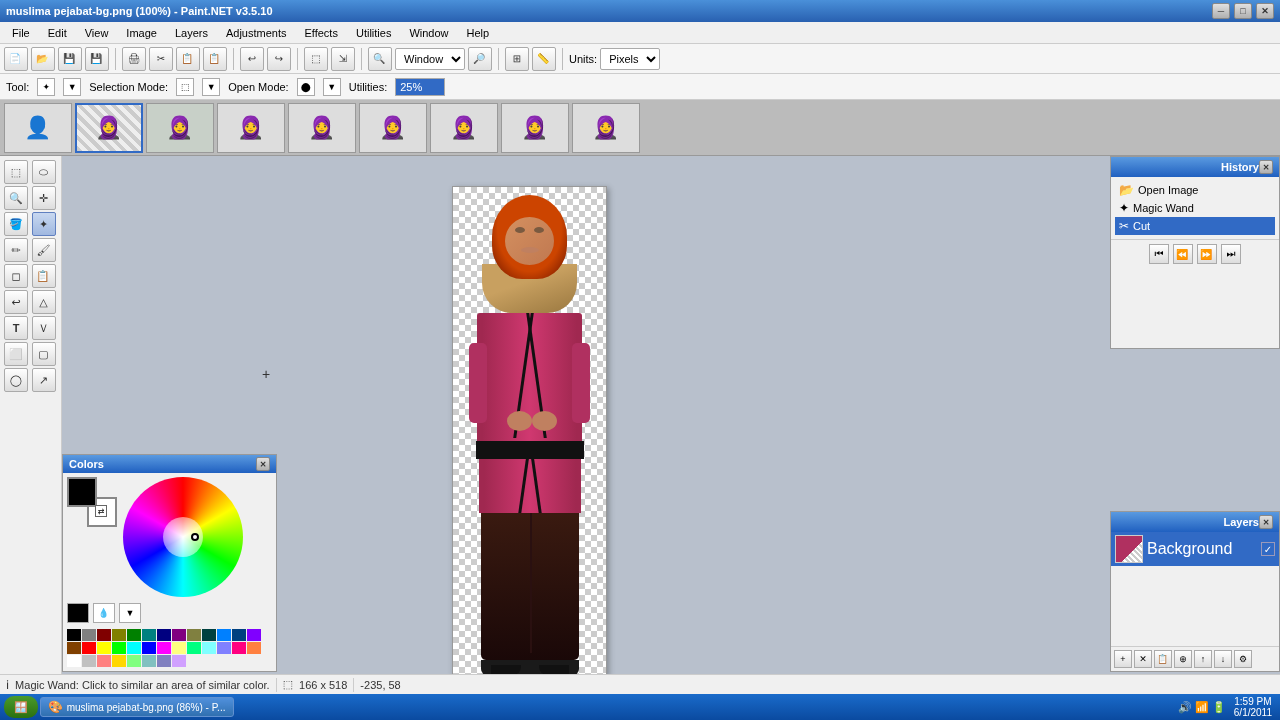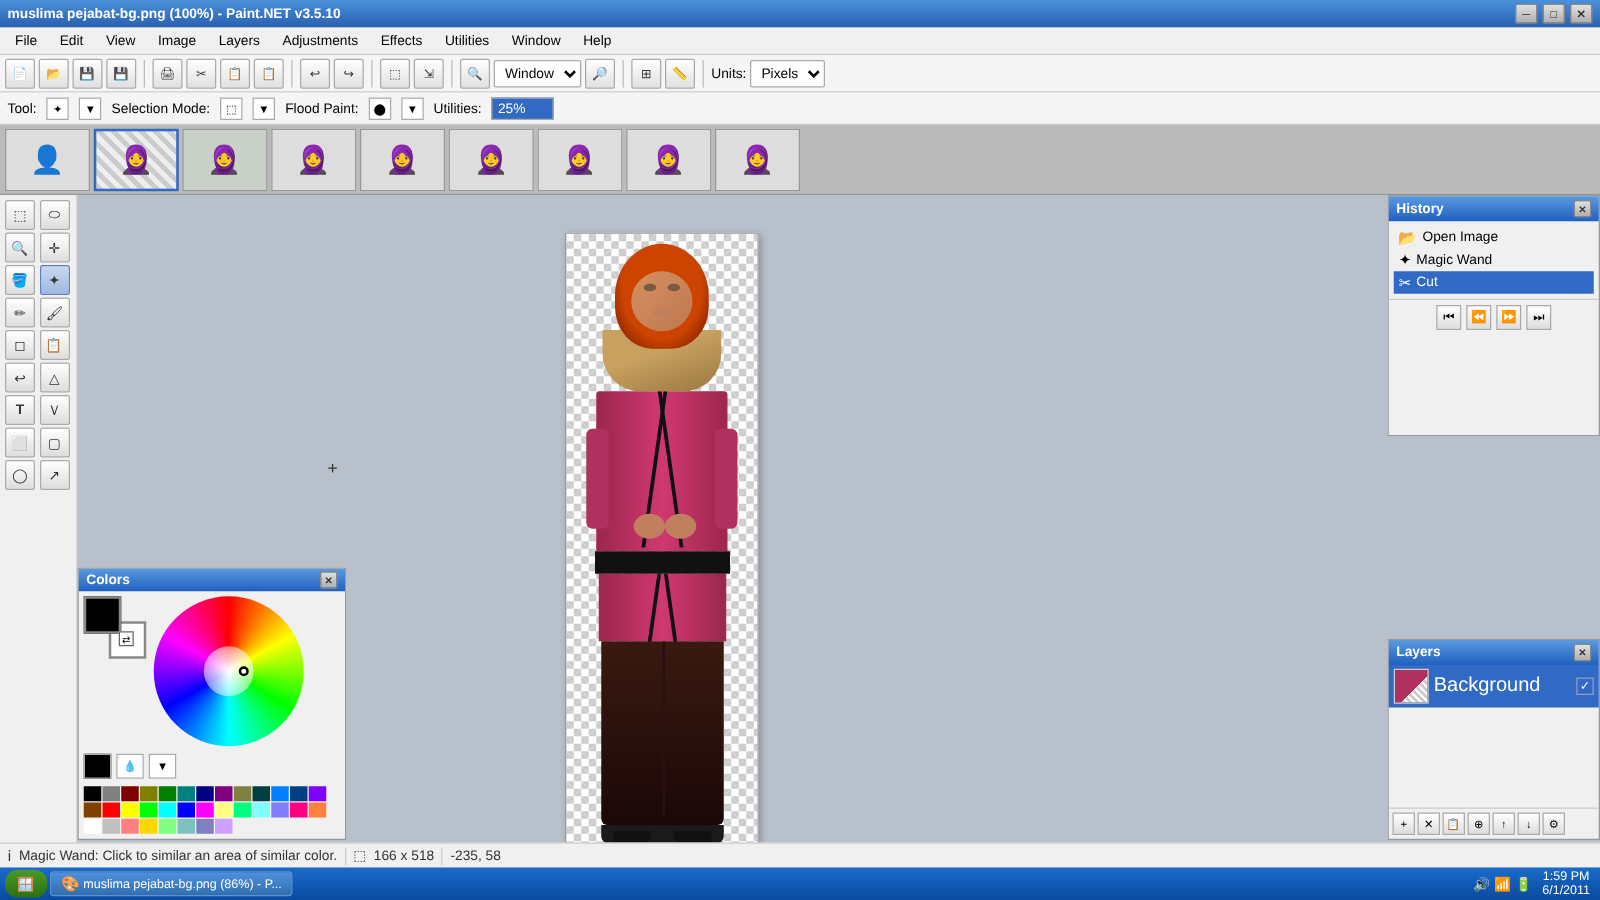--- a/index.html
+++ b/index.html
@@ -182,21 +182,21 @@
       pointer-events: none;
     }
     .panel-header {
       background: linear-gradient(to bottom, #5a9ae0, #2060c0);
       color: white;
       padding: 3px 6px;
       font-size: 11px;
       font-weight: bold;
       display: flex;
       align-items: center;
-      justify-content: space-between;
+      justify-content: flex-end;
     }
     .panel-close {
       width: 14px; height: 14px;
       background: linear-gradient(to bottom, #e0e0e0, #b0b0b0);
       border: 1px solid #888;
       border-radius: 2px;
       display: flex; align-items: center; justify-content: center;
       font-size: 8px; color: #333; cursor: pointer;
     }
     .panel-content { padding: 4px; }
@@ -529,21 +529,21 @@
       </select>
     </div>
 
     <div id="tool-options" class="top-chrome">
       <span>Tool:</span>
       <div class="option-icon-btn">✦</div>
       <div class="option-icon-btn">▼</div>
       <span>Selection Mode:</span>
       <div class="option-icon-btn">⬚</div>
       <div class="option-icon-btn">▼</div>
-      <span>Flood Paint:</span>
+      <span>Open Mode:</span>
       <div class="option-icon-btn">⬤</div>
       <div class="option-icon-btn">▼</div>
       <span>Utilities:</span>
       <input class="option-input" type="text" value="25%" style="">
     </div>
 
     <div id="image-strip">
       <div class="strip-img" style="background:#ddd;">
         <div style="font-size:22px; color:#555;">👤</div>
       </div>

